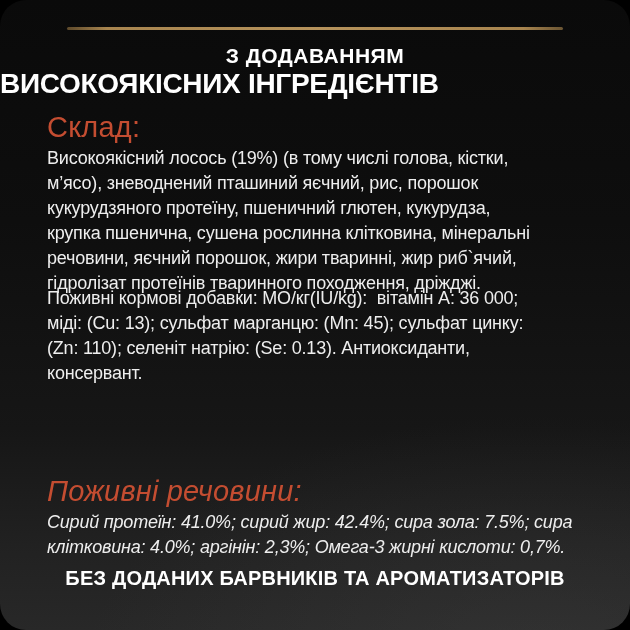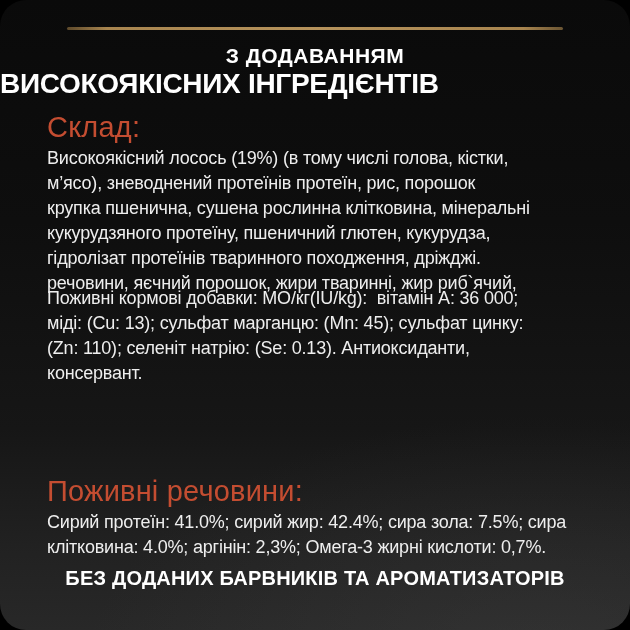--- a/index.html
+++ b/index.html
@@ -68,21 +68,21 @@
   .bodyline {
     color: #eeeeee;
     font-size: 18px;
     font-weight: 400;
     line-height: 25px;
     letter-spacing: -0.2px;
     white-space: pre;
   }
   .sec-composition { top: 112px; }
   .sec-additives   { top: 286px; }
-  .sec-nutrients   { top: 476px; }
+  .sec-nutrients   { top: 476px; font-style: italic; }
   .footer-claim {
     position: absolute;
     top: 565px;
     left: 0;
     width: 100%;
     text-align: center;
     color: #ffffff;
     font-size: 20px;
     font-weight: 700;
     letter-spacing: 0.2px;
@@ -96,25 +96,25 @@
 
   <div class="divider"></div>
 
   <div class="title-sub">З ДОДАВАННЯМ</div>
 
   <div class="title-main">ВИСОКОЯКІСНИХ ІНГРЕДІЄНТІВ</div>
 
   <div class="section sec-composition">
     <div class="sec-heading">Склад:</div>
     <div class="bodyline">Високоякісний лосось (19%) (в тому числі голова, кістки,</div>
-    <div class="bodyline">м’ясо), зневоднений протеїнів протеїн, рис, порошок</div>
+    <div class="bodyline">м’ясо), зневоднений пташиний яєчний, рис, порошок</div>
+    <div class="bodyline">кукурудзяного протеїну, пшеничний глютен, кукурудза,</div>
     <div class="bodyline">крупка пшенична, сушена рослинна клітковина, мінеральні</div>
-    <div class="bodyline">кукурудзяного протеїну, пшеничний глютен, кукурудза,</div>
+    <div class="bodyline">речовини, яєчний порошок, жири тваринні, жир риб`ячий,</div>
     <div class="bodyline">гідролізат протеїнів тваринного походження, дріжджі.</div>
-    <div class="bodyline">речовини, яєчний порошок, жири тваринні, жир риб`ячий,</div>
   </div>
 
   <div class="section sec-additives">
     <div class="bodyline">Поживні кормові добавки: МО/кг(IU/kg):  вітамін А: 36 000;</div>
     <div class="bodyline">міді: (Cu: 13); сульфат марганцю: (Mn: 45); сульфат цинку:</div>
     <div class="bodyline">(Zn: 110); селеніт натрію: (Se: 0.13). Антиоксиданти,</div>
     <div class="bodyline">консервант.</div>
   </div>
 
   <div class="section sec-nutrients">

